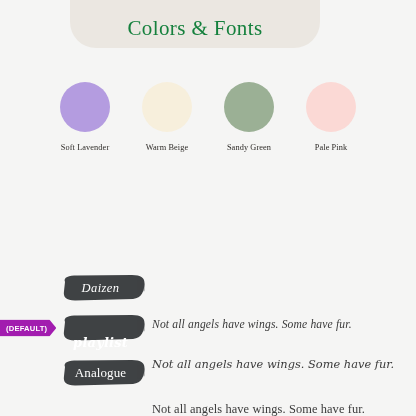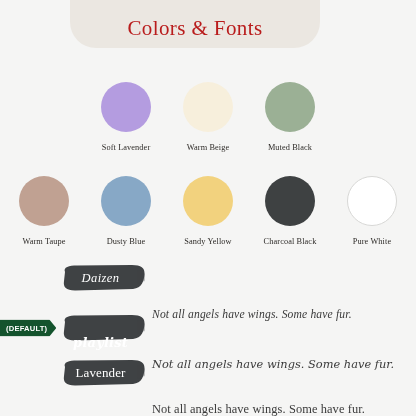--- a/index.html
+++ b/index.html
@@ -15,21 +15,21 @@
   .header-panel{
     position:absolute; left:70px; top:-14px;
     width:250px; height:62px;
     background:#ebe7e1;
     border-radius:0 0 26px 26px;
     display:flex; align-items:flex-end; justify-content:center;
     padding-bottom:7px;
   }
   .header-title{
     font-family:"Liberation Serif", serif;
-    font-size:21px; color:#b91c1c; letter-spacing:.4px;
+    font-size:21px; color:#15803d; letter-spacing:.4px;
     white-space:nowrap;
   }
 
   
   .swatch-row{
     position:absolute; left:0; width:416px;
     display:flex; justify-content:center; gap:18px;
   }
   #swatch-row-1{ top:82px; }
   #swatch-row-2{ top:176px; }
@@ -45,21 +45,21 @@
     font-size:8.3px; color:#2e2b28; white-space:nowrap;
     letter-spacing:.1px;
     text-align:right;
   }
 
   
   .font-row{
     position:absolute; left:0; width:416px; height:34px;
     display:flex; align-items:center;
   }
-  #font-row-1{ top:261px; }
+  #font-row-1{ top:271px; }
   #font-row-2{ top:311px; }
   #font-row-3{ top:356px; }
 
   .default-flag{
     position:absolute; left:0; top:50%; transform:translateY(-50%);
     height:17px; padding:0 9px 0 6px;
     background:#c8252d; color:#fff;
     font-family:"Liberation Sans", sans-serif;
     font-size:7.6px; font-weight:700; letter-spacing:.2px;
     display:flex; align-items:center;
@@ -120,77 +120,59 @@
     <div class="swatch-cell">
       <div class="swatch-dot" style="background: rgb(180, 156, 224);"></div>
       <div class="swatch-label">Soft Lavender</div>
     </div>
     <div class="swatch-cell">
       <div class="swatch-dot" style="background: rgb(247, 239, 220);"></div>
       <div class="swatch-label">Warm Beige</div>
     </div>
     <div class="swatch-cell">
       <div class="swatch-dot" style="background: rgb(155, 176, 149);"></div>
-      <div class="swatch-label">Muted Black</div>
+      <div class="swatch-label">Sandy Green</div>
+    </div>
+    <div class="swatch-cell">
+      <div class="swatch-dot" style="background: rgb(251, 217, 213);"></div>
+      <div class="swatch-label">Pale Pink</div>
     </div>
   </div>
 
-  <div class="swatch-row" id="swatch-row-2">
-    <div class="swatch-cell">
-      <div class="swatch-dot" style="background: rgb(192, 161, 146);"></div>
-      <div class="swatch-label">Warm Taupe</div>
-    </div>
-    <div class="swatch-cell">
-      <div class="swatch-dot" style="background: rgb(135, 168, 198);"></div>
-      <div class="swatch-label">Dusty Blue</div>
-    </div>
-    <div class="swatch-cell">
-      <div class="swatch-dot" style="background: rgb(242, 210, 126);"></div>
-      <div class="swatch-label">Sandy Yellow</div>
-    </div>
-    <div class="swatch-cell">
-      <div class="swatch-dot" style="background: rgb(62, 65, 66);"></div>
-      <div class="swatch-label">Charcoal Black</div>
-    </div>
-    <div class="swatch-cell">
-      <div class="swatch-dot" style="background: rgb(255, 255, 255); border: 1px solid rgb(216, 216, 214);"></div>
-      <div class="swatch-label">Pure White</div>
-    </div>
-  </div>
 
   <div class="font-row" id="font-row-1">
     <div class="brush-badge">
       <svg viewBox="0 0 170 56" preserveAspectRatio="none">
         <path d="M6 16 C2 6,14 3,30 3 L140 2 C158 2,166 8,165 20 C164 34,160 48,142 50 L26 53 C8 53,2 46,4 34 Z" fill="#3f4244"></path>
         <rect x="150" y="12" width="9" height="28" rx="4" fill="#3f4244" opacity=".55"></rect>
         <rect x="160" y="18" width="6" height="17" rx="3" fill="#3f4244" opacity=".3"></rect>
       </svg>
       <div class="brush-text bt-script-elegant">Daizen</div>
     </div>
     <div class="sample-text st-elegant">Not all angels have wings. Some have fur.</div>
   </div>
 
   <div class="font-row" id="font-row-2">
-    <div class="default-flag" style="background: #14532d;">(DEFAULT)</div>
+    <div class="default-flag" style="background: #a21caf;">(DEFAULT)</div>
     <div class="brush-badge">
       <svg viewBox="0 0 170 56" preserveAspectRatio="none">
         <path d="M6 16 C2 6,14 3,30 3 L140 2 C158 2,166 8,165 20 C164 34,160 48,142 50 L26 53 C8 53,2 46,4 34 Z" fill="#3f4244"></path>
         <rect x="150" y="12" width="9" height="28" rx="4" fill="#3f4244" opacity=".55"></rect>
         <rect x="160" y="18" width="6" height="17" rx="3" fill="#3f4244" opacity=".3"></rect>
       </svg>
       <div class="brush-text bt-script-casual">playlist</div>
     </div>
     <div class="sample-text st-casual">Not all angels have wings. Some have fur.</div>
   </div>
 
   <div class="font-row" id="font-row-3">
     <div class="brush-badge">
       <svg viewBox="0 0 170 56" preserveAspectRatio="none">
         <path d="M6 16 C2 6,14 3,30 3 L140 2 C158 2,166 8,165 20 C164 34,160 48,142 50 L26 53 C8 53,2 46,4 34 Z" fill="#3f4244"></path>
         <rect x="150" y="12" width="9" height="28" rx="4" fill="#3f4244" opacity=".55"></rect>
         <rect x="160" y="18" width="6" height="17" rx="3" fill="#3f4244" opacity=".3"></rect>
       </svg>
-      <div class="brush-text bt-serif">Lavender</div>
+      <div class="brush-text bt-serif">Analogue</div>
     </div>
     <div class="sample-text st-serif">Not all angels have wings. Some have fur.</div>
   </div>
 
 </div>
 
 </body></html>

